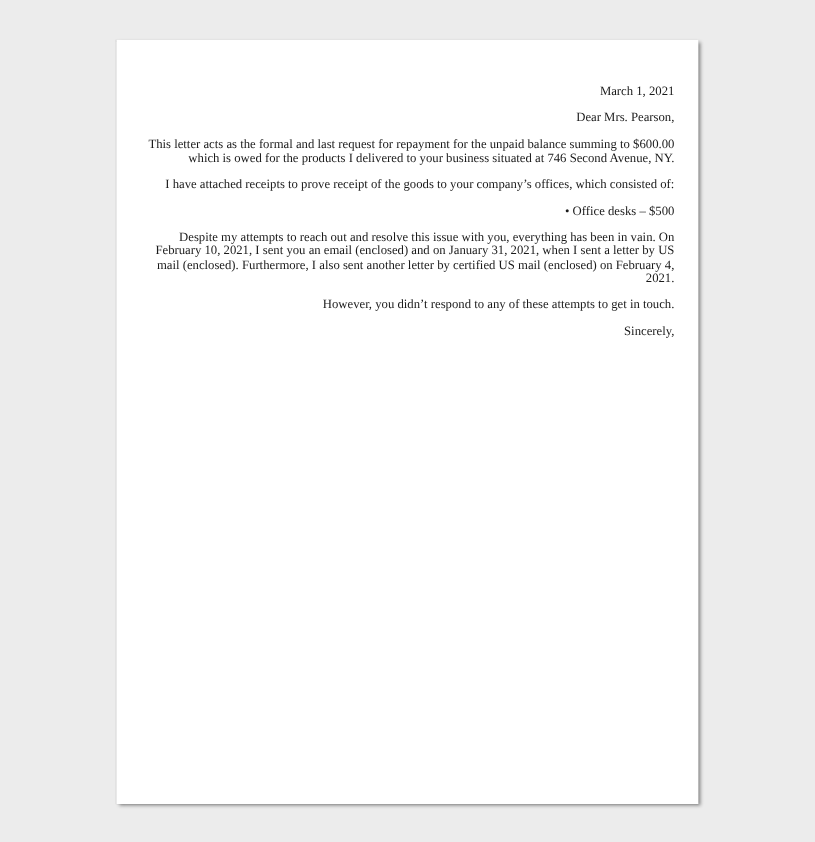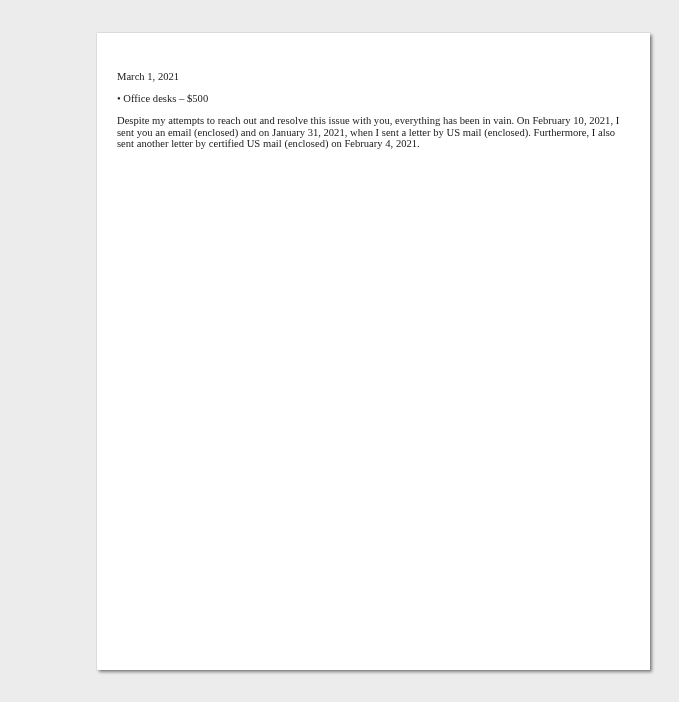--- a/index.html
+++ b/index.html
@@ -11,37 +11,43 @@
       height: 702px;
       background: #ececec;
       position: relative;
       overflow: hidden;
       font-family: "Liberation Serif", "DejaVu Serif", serif;
     }
     .page {
       position: absolute;
       left: 97px;
       top: 33px;
-      width: 553px;
+      width: 485px;
       height: 637px;
       background: #ffffff;
       box-shadow: 2px 2px 3px rgba(0,0,0,0.45), 0 0 1px rgba(0,0,0,0.25);
       box-sizing: border-box;
       padding: 38px 20px 0 20px;
       color: #1a1a1a;
       font-size: 10.6px;
       line-height: 11.6px;
+      text-align: right;
     }
     .page p {
       margin: 0 0 10.4px 0;
     }
     .bullet::before {
       content: "\2022\00a0";
     }
   </style>
 </head>
 <body>
 
 <div class="page">
   <p>March 1, 2021</p>
+  <p>Dear Mrs. Pearson,</p>
+  <p>This letter acts as the formal and last request for repayment for the unpaid balance summing to $600.00 which is owed for the products I delivered to your business situated at 746 Second Avenue, NY.</p>
+  <p>I have attached receipts to prove receipt of the goods to your company’s offices, which consisted of:</p>
   <p class="bullet"><span>Office desks – $500</span></p>
   <p>Despite my attempts to reach out and resolve this issue with you, everything has been in vain. On February 10, 2021, I sent you an email (enclosed) and on January 31, 2021, when I sent a letter by US mail (enclosed). Furthermore, I also sent another letter by certified US mail (enclosed) on February 4, 2021.</p>
+  <p>However, you didn’t respond to any of these attempts to get in touch.</p>
+  <p>Sincerely,</p>
 </div>
 
 </body></html>

